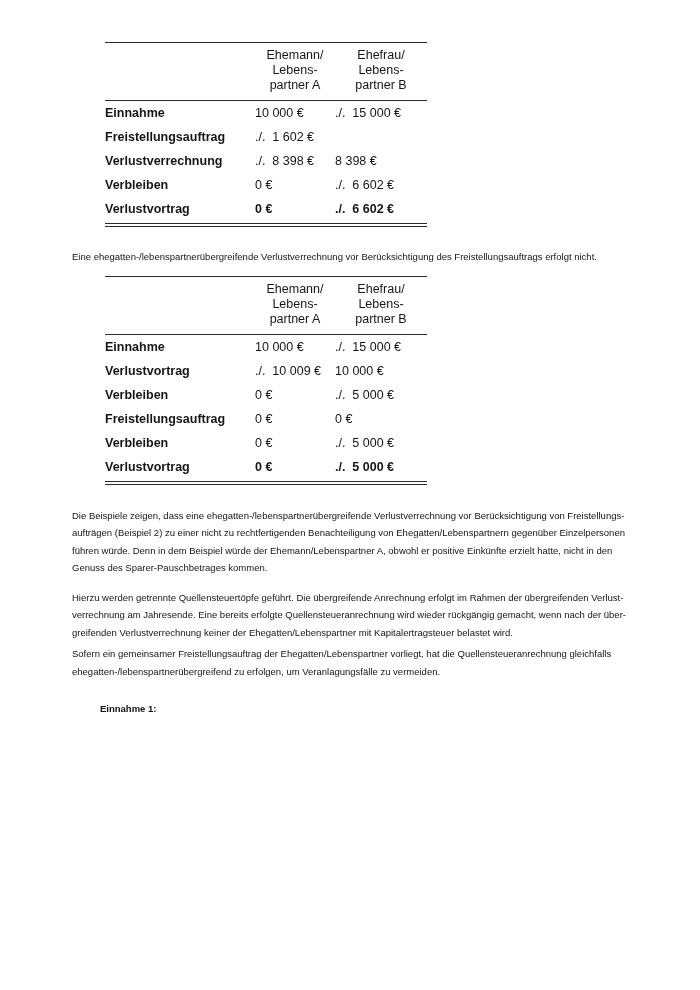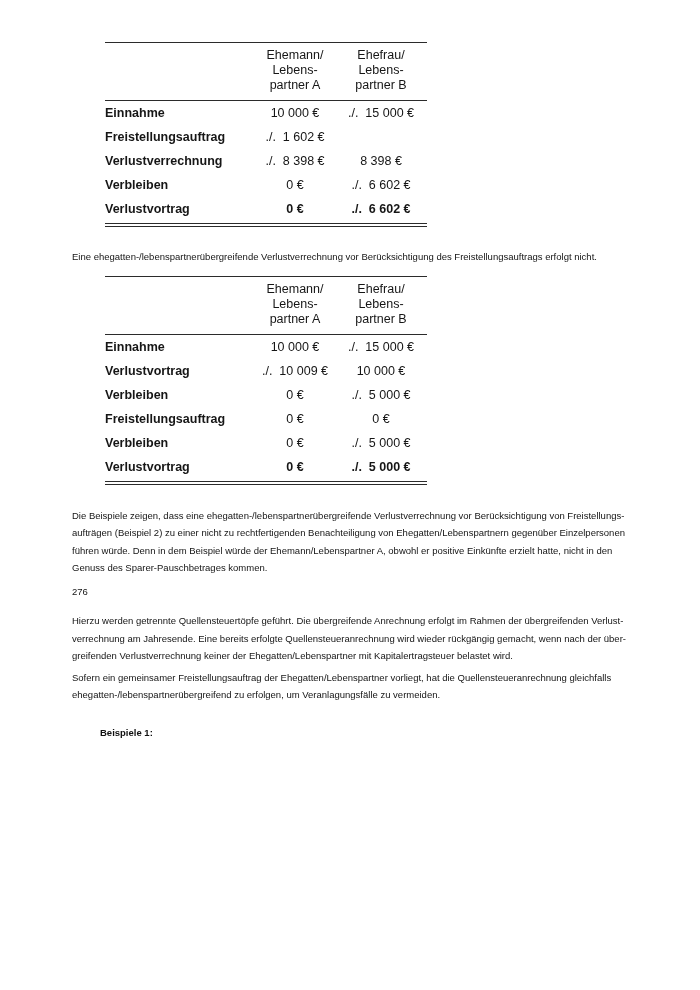--- a/index.html
+++ b/index.html
@@ -39,21 +39,21 @@
     line-height: 15px;
     padding: 5px 0 7px 0;
     border-top: 1px solid #2b2b2b;
     border-bottom: 1px solid #2b2b2b;
   }
   .calc-table tbody td {
     padding: 5px 0;
     white-space: pre;
   }
   .calc-table td.lbl { text-align: left; font-weight: bold; }
-  .calc-table td.num { text-align: center; }
+  .calc-table td.num { text-align: left; }
   .calc-table tr.total td {
     font-weight: bold;
     border-bottom: 4px double #2b2b2b;
     padding-bottom: 7px;
   }
 
   
   .body-text {
     font-size: 9.5px;
     line-height: 17.5px;
@@ -190,24 +190,23 @@
       </tr>
     </tbody>
   </table>
 
   <p class="body-text p2">Die Beispiele zeigen, dass eine ehegatten-/lebenspartnerübergreifende Verlustverrechnung vor Berücksichtigung von Freistellungs-
 aufträgen (Beispiel 2) zu einer nicht zu rechtfertigenden Benachteiligung von Ehegatten/Lebenspartnern gegenüber Einzelpersonen
 führen würde. Denn in dem Beispiel würde der Ehemann/Lebenspartner A, obwohl er positive Einkünfte erzielt hatte, nicht in den
 Genuss des Sparer-Pauschbetrages kommen.</p>
 
 
-  <p class="margin-number">276</p>
 
   <p class="body-text p4">Hierzu werden getrennte Quellensteuertöpfe geführt. Die übergreifende Anrechnung erfolgt im Rahmen der übergreifenden Verlust-
 verrechnung am Jahresende. Eine bereits erfolgte Quellensteueranrechnung wird wieder rückgängig gemacht, wenn nach der über-
 greifenden Verlustverrechnung keiner der Ehegatten/Lebenspartner mit Kapitalertragsteuer belastet wird.</p>
 
   <p class="body-text p3">Sofern ein gemeinsamer Freistellungsauftrag der Ehegatten/Lebenspartner vorliegt, hat die Quellensteueranrechnung gleichfalls
 ehegatten-/lebenspartnerübergreifend zu erfolgen, um Veranlagungsfälle zu vermeiden.</p>
 
-  <p class="example-label last-label">Beispiele 1:</p>
+  <p class="example-label last-label">Einnahme 1:</p>
 
 </div>
 
 </body></html>

